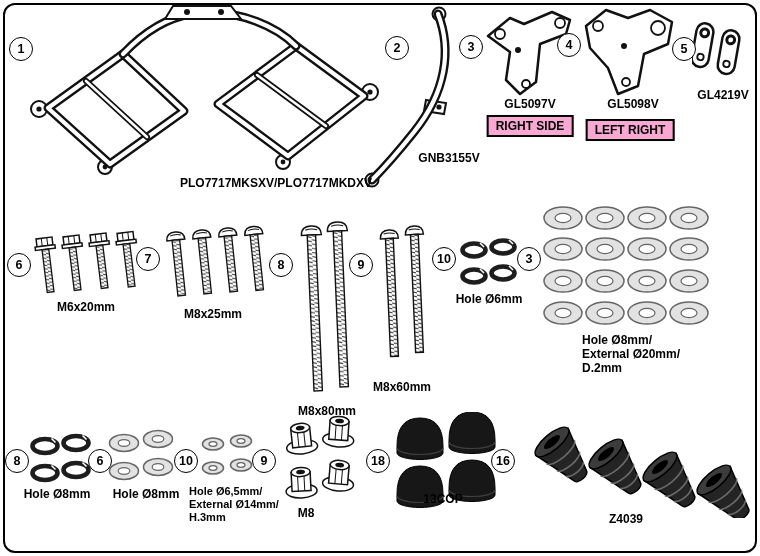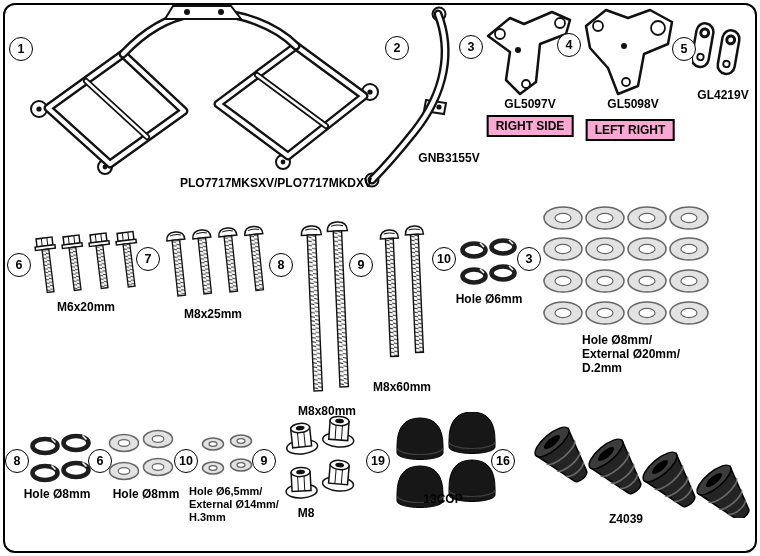--- a/index.html
+++ b/index.html
@@ -43,21 +43,21 @@
 <div class="badge" style="left:7px;top:253px">6</div>
 <div class="badge" style="left:136px;top:247px">7</div>
 <div class="badge" style="left:269px;top:253px">8</div>
 <div class="badge" style="left:349px;top:253px">9</div>
 <div class="badge" style="left:432px;top:247px">10</div>
 <div class="badge" style="left:517px;top:247px">3</div>
 <div class="badge" style="left:5px;top:449px">8</div>
 <div class="badge" style="left:88px;top:449px">6</div>
 <div class="badge" style="left:174px;top:449px">10</div>
 <div class="badge" style="left:252px;top:449px">9</div>
-<div class="badge" style="left:366px;top:449px">19</div>
+<div class="badge" style="left:366px;top:449px">18</div>
 <div class="badge" style="left:491px;top:449px">16</div>
 
 <svg class="art" style="left:26px;top:4px" width="366" height="180" viewBox="0 0 366 180">
   <circle class="plate" cx="13" cy="105" r="8"></circle>
     <circle class="holeD" cx="13" cy="105" r="2.6"></circle>
   <circle class="plate" cx="79" cy="163" r="7"></circle>
     <circle class="holeD" cx="79" cy="163" r="2.4"></circle>
   <circle class="plate" cx="344" cy="88" r="8"></circle>
     <circle class="holeD" cx="344" cy="88" r="2.6"></circle>
   <circle class="plate" cx="257" cy="158" r="7"></circle>

